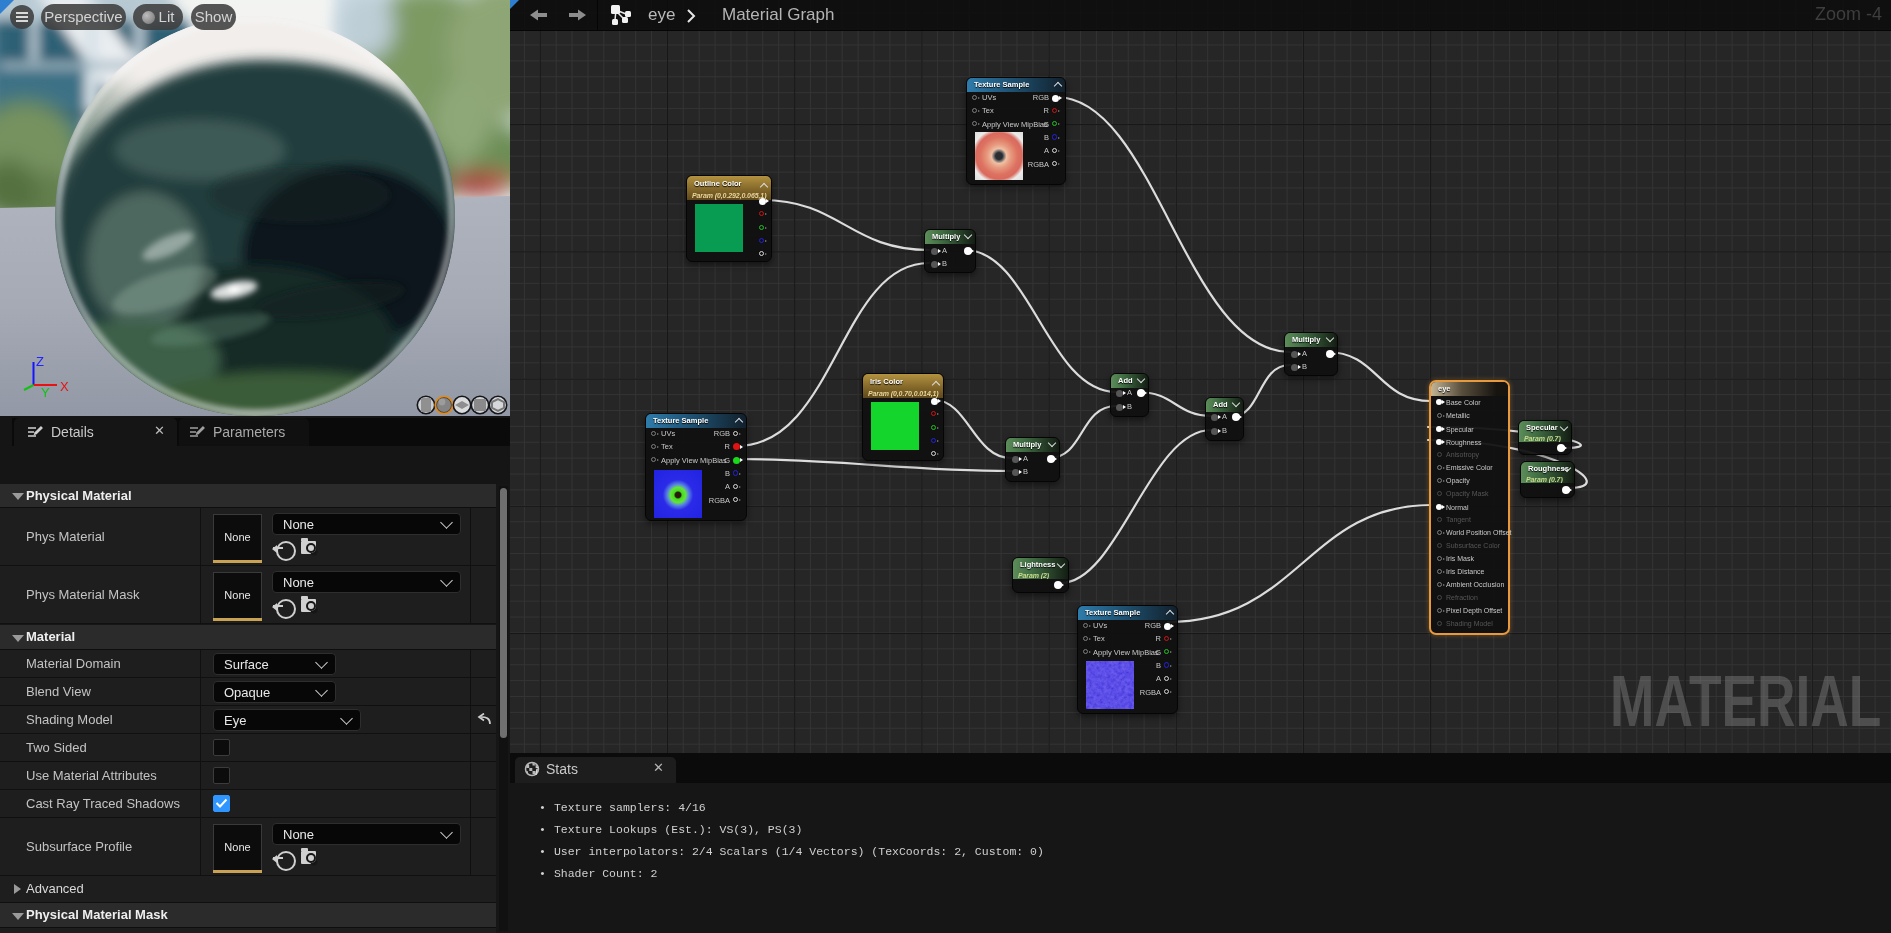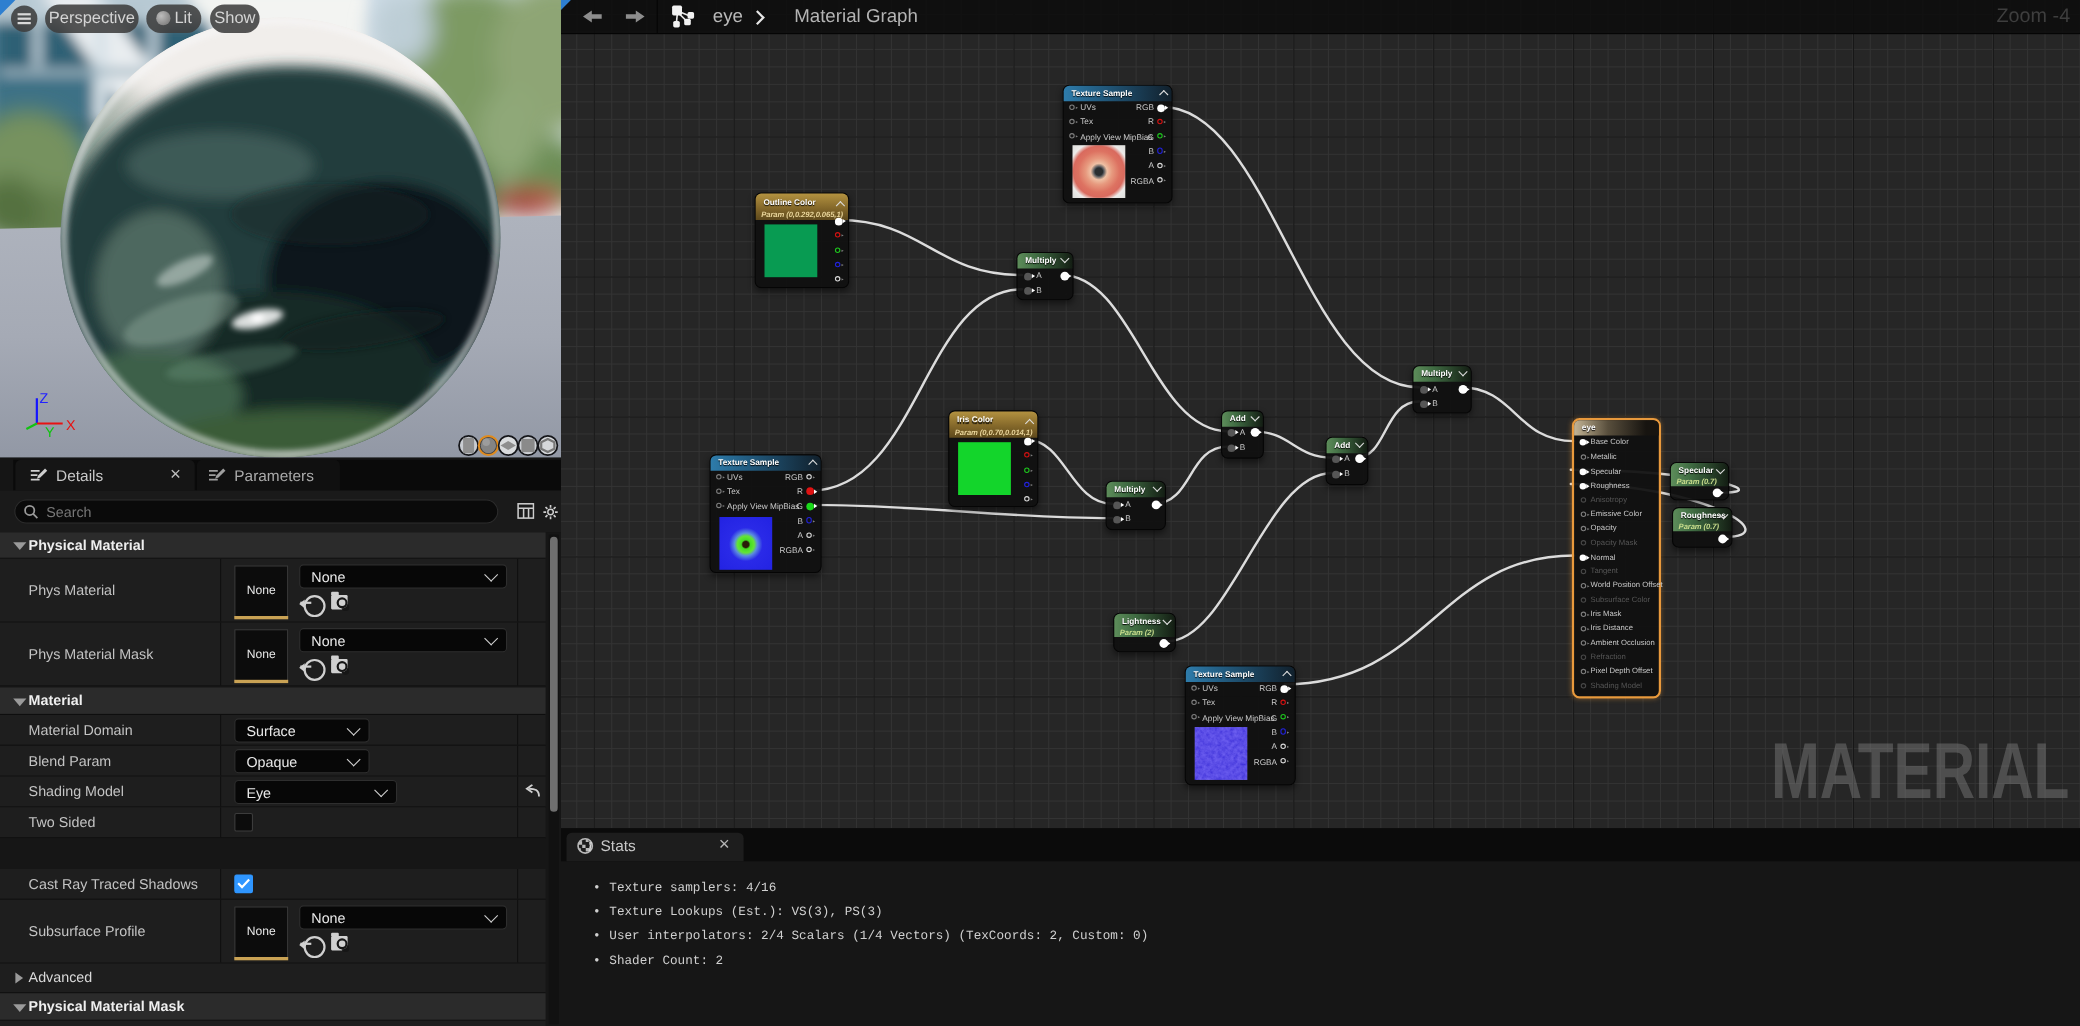--- a/index.html
+++ b/index.html
@@ -218,39 +218,20 @@
       </div>
       <div class="tab" style="left:167px;width:130px;background:#101010;">
         <svg width="17" height="15" viewBox="0 0 17 15" style="position:absolute;left:10px;top:7px;">
           <path d="M1,3 h8 M1,7 h6 M1,11 h8" stroke="#9f9f9f" stroke-width="1.6"></path>
           <path d="M15.5,1 l-7,7 -1.2,3.4 3.4,-1.2 7,-7 z" fill="#9f9f9f" transform="scale(0.9)"></path>
         </svg>
         <span style="position:absolute;left:34px;top:6px;color:#a9a9a9;">Parameters</span>
       </div>
     </div>
 
-    <div style="position:absolute;left:0;top:30px;width:510px;height:38px;background:#1a1a1a;">
-      <div style="position:absolute;left:13px;top:8px;width:438px;height:20px;background:#0a0a0a;border:1px solid #2c2c2c;border-radius:11px;">
-        <svg width="14" height="14" viewBox="0 0 14 14" style="position:absolute;left:7px;top:3px;">
-          <circle cx="6" cy="6" r="4.2" fill="none" stroke="#9a9a9a" stroke-width="1.6"></circle>
-          <path d="M9.2,9.2 L13,13" stroke="#9a9a9a" stroke-width="1.6"></path>
-        </svg>
-        <span style="position:absolute;left:28px;top:3px;color:#777;font-size:13px;">Search</span>
-      </div>
-      <svg width="16" height="16" viewBox="0 0 16 16" style="position:absolute;left:470px;top:11px;">
-        <rect x="1" y="1" width="14" height="13" fill="none" stroke="#cdcdcd" stroke-width="1.4"></rect>
-        <path d="M1,5 h14 M6,5 v9 M10.5,5 v9" stroke="#cdcdcd" stroke-width="1.4"></path>
-      </svg>
-      <svg width="15" height="15" viewBox="0 0 18 18" style="position:absolute;left:493px;top:12px;">
-        <circle cx="9" cy="9" r="3" fill="none" stroke="#cdcdcd" stroke-width="1.6"></circle>
-        <g stroke="#cdcdcd" stroke-width="1.8">
-          <path d="M9,1.2 v3 M9,13.8 v3 M1.2,9 h3 M13.8,9 h3 M3.5,3.5 l2.1,2.1 M12.4,12.4 l2.1,2.1 M14.5,3.5 l-2.1,2.1 M5.6,12.4 l-2.1,2.1"></path>
-        </g>
-      </svg>
-    </div>
     <div id="dprows" style="position:absolute;left:0;top:68px;width:510px;height:449px;background:#161616;">
       <div class="sechead" style="top:0;height:23px;line-height:23px;">
         <span class="tri-d" style="left:12px;top:9px;"></span><span style="margin-left:26px;">Physical Material</span></div>
       <div class="row" style="top:24px;height:57px;">
         <div class="rlabel" style="top:21px;">Phys Material</div>
         <div class="vline" style="left:200px;"></div>
           <div class="vline" style="left:470px;"></div>
         <div class="nonebox" style="left:213px;top:6px;">None</div>
         <div class="dd" style="left:272px;top:5px;width:187px;height:20px;">
             <span class="ddt">None</span>
@@ -276,21 +257,21 @@
       <div class="row" style="top:166px;height:27px;">
         <div class="rlabel" style="top:6px;">Material Domain</div>
         <div class="vline" style="left:200px;"></div>
           <div class="vline" style="left:470px;"></div>
         <div class="dd" style="left:213px;top:3px;width:121px;height:20px;">
             <span class="ddt">Surface</span>
             <span class="chev"></span>
           </div>
       </div>
       <div class="row" style="top:194px;height:27px;">
-        <div class="rlabel" style="top:6px;">Blend Param</div>
+        <div class="rlabel" style="top:6px;">Blend View</div>
         <div class="vline" style="left:200px;"></div>
           <div class="vline" style="left:470px;"></div>
         <div class="dd" style="left:213px;top:3px;width:121px;height:20px;">
             <span class="ddt">Opaque</span>
             <span class="chev"></span>
           </div>
       </div>
       <div class="row" style="top:222px;height:27px;">
         <div class="rlabel" style="top:6px;">Shading Model</div>
         <div class="vline" style="left:200px;"></div>
@@ -299,20 +280,26 @@
             <span class="ddt">Eye</span>
             <span class="chev"></span>
           </div>
         <svg width="15" height="13" viewBox="0 0 15 13" style="position:absolute;left:477px;top:7px;">
           <path d="M13,11 C13,5 9,4 4,4" fill="none" stroke="#cfcfcf" stroke-width="1.7"></path>
           <path d="M7,0.5 L2,4 L7,7.5" fill="none" stroke="#cfcfcf" stroke-width="1.7"></path>
         </svg>
       </div>
       <div class="row" style="top:250px;height:27px;">
         <div class="rlabel" style="top:6px;">Two Sided</div>
+        <div class="vline" style="left:200px;"></div>
+          <div class="vline" style="left:470px;"></div>
+        <div class="cb" style="left:213px;top:5px;"></div>
+      </div>
+      <div class="row" style="top:278px;height:27px;">
+        <div class="rlabel" style="top:6px;">Use Material Attributes</div>
         <div class="vline" style="left:200px;"></div>
           <div class="vline" style="left:470px;"></div>
         <div class="cb" style="left:213px;top:5px;"></div>
       </div>
       <div class="row" style="top:306px;height:27px;">
         <div class="rlabel" style="top:6px;">Cast Ray Traced Shadows</div>
         <div class="vline" style="left:200px;"></div>
           <div class="vline" style="left:470px;"></div>
         <div class="cb" style="left:213px;top:5px;background:#2f96ff;border-color:#2f96ff;">
           <svg width="13" height="11" viewBox="0 0 13 11" style="position:absolute;left:1px;top:2px;">

